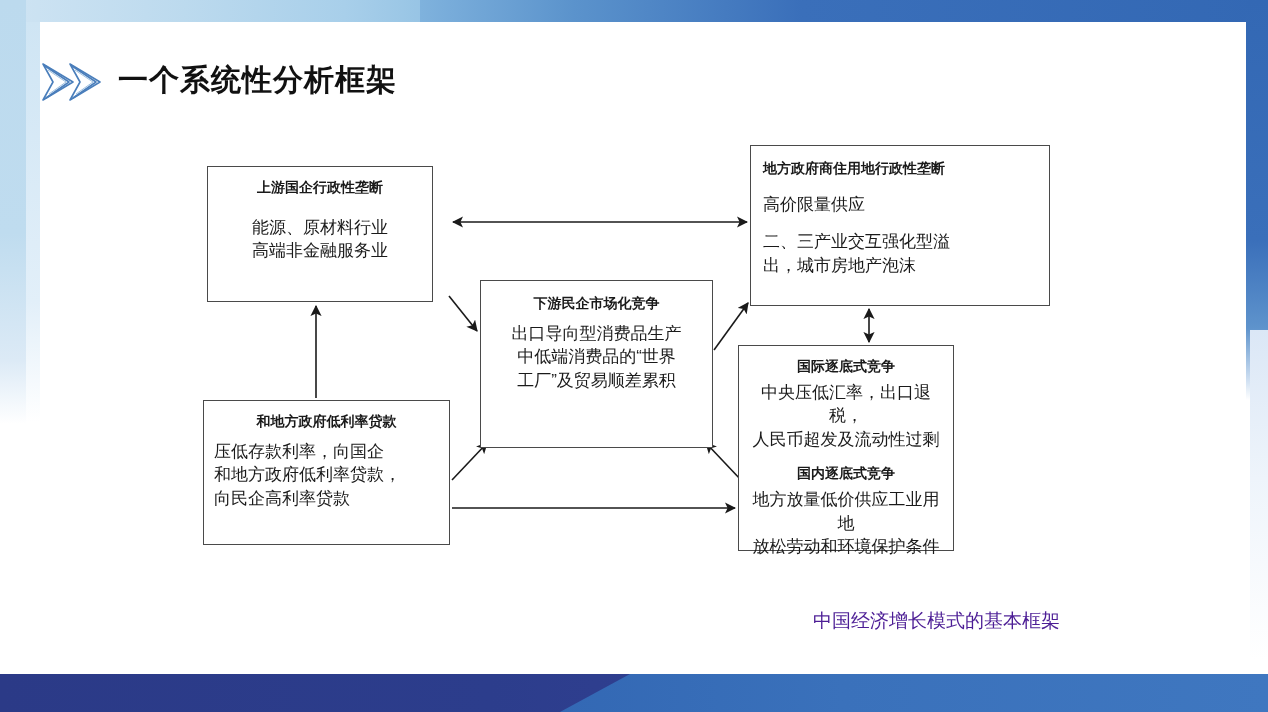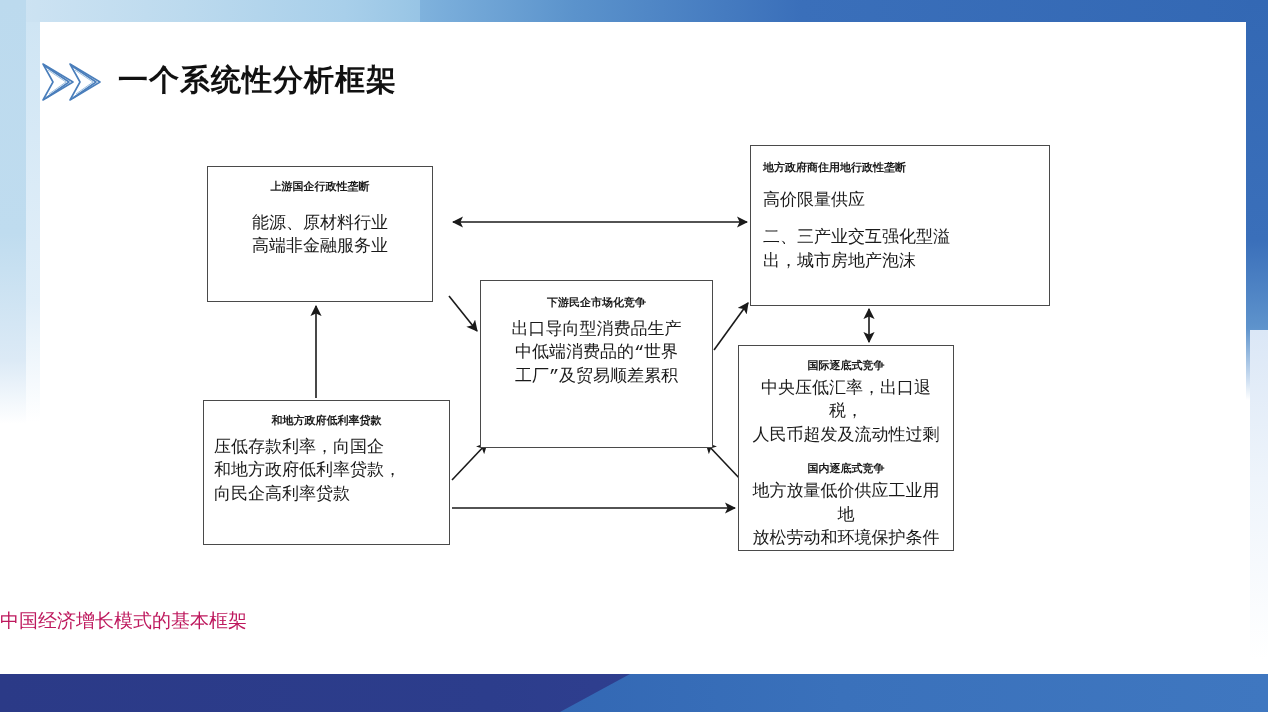--- a/index.html
+++ b/index.html
@@ -99,32 +99,32 @@
   .node {
     position: absolute;
     border: 1.6px solid #4a4a4a;
     background: #ffffff;
     box-sizing: border-box;
     color: #1a1a1a;
     z-index: 3;
   }
   .node-title {
     font-weight: bold;
-    font-size: 11px;
+    font-size: 14px;
     line-height: 1.35;
     text-align: center;
     font-family: "Liberation Serif", "DejaVu Serif", serif;
   }
   .node-title.left-al { text-align: left; }
   .node-body {
     font-size: 17px;
     line-height: 1.38;
     text-align: center;
     white-space: pre-line;
-    font-family: Liberation Mono, monospace;
+    font-family: Liberation Sans, sans-serif;
   }
   .node-body.left-al { text-align: left; }
 
   #node-upstream-soe   { left: 207px; top: 166px; width: 226px; height: 136px; padding: 12px 10px 12px 10px; }
   #node-upstream-soe .node-body { margin-top: 18px; }
 
   #node-local-gov      { left: 750px; top: 145px; width: 300px; height: 161px; padding: 14px 10px 0 12px; }
   #node-local-gov .node-body { margin-top: 14px; }
 
   #node-private-firms  { left: 480px; top: 280px; width: 233px; height: 168px; padding: 14px 8px 0 8px; }
@@ -133,23 +133,23 @@
   #node-state-banks    { left: 203px; top: 400px; width: 247px; height: 145px; padding: 12px 10px 0 10px; }
   #node-state-banks .node-body { margin-top: 8px; text-align: left; }
 
   #node-race-bottom    { left: 738px; top: 345px; width: 216px; height: 206px; padding: 12px 8px 12px 8px; }
   #node-race-bottom .node-body { margin-top: 4px; }
   #node-race-bottom .sub-title { margin-top: 14px; }
 
   #figure-caption {
     position: absolute;
     left: 0; top: 608px; width: 1060px;
-    text-align: left;
+    text-align: right;
     font-size: 19px;
-    color: #be185d;
+    color: #4c1d95;
     font-family: "Liberation Serif", "DejaVu Serif", serif;
   }
 
   svg#connectors {
     position: absolute;
     left: 0; top: 0; width: 1268px; height: 712px;
     z-index: 1;
     pointer-events: none;
   }
 </style>

